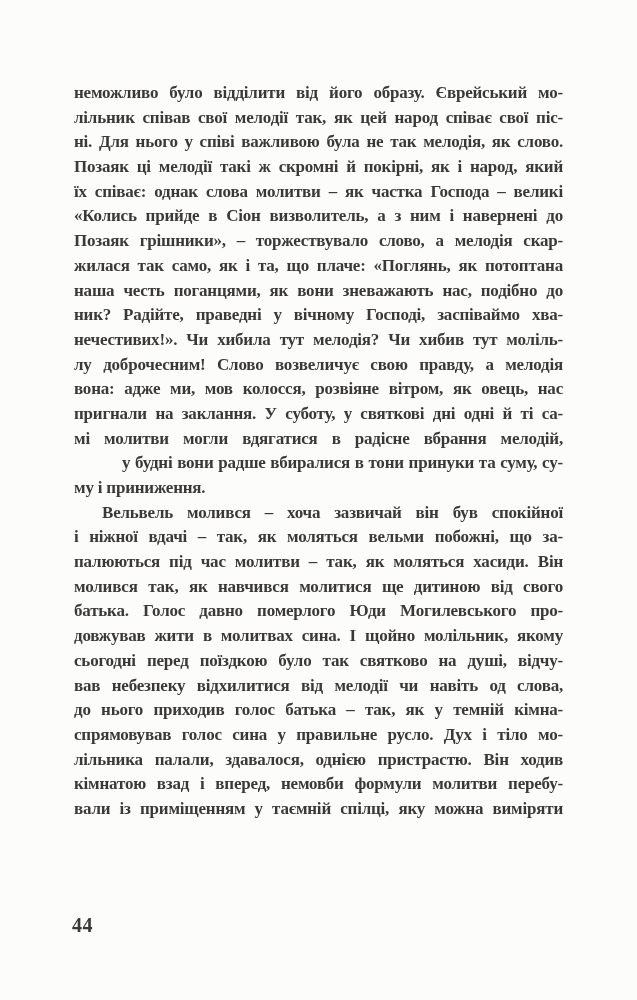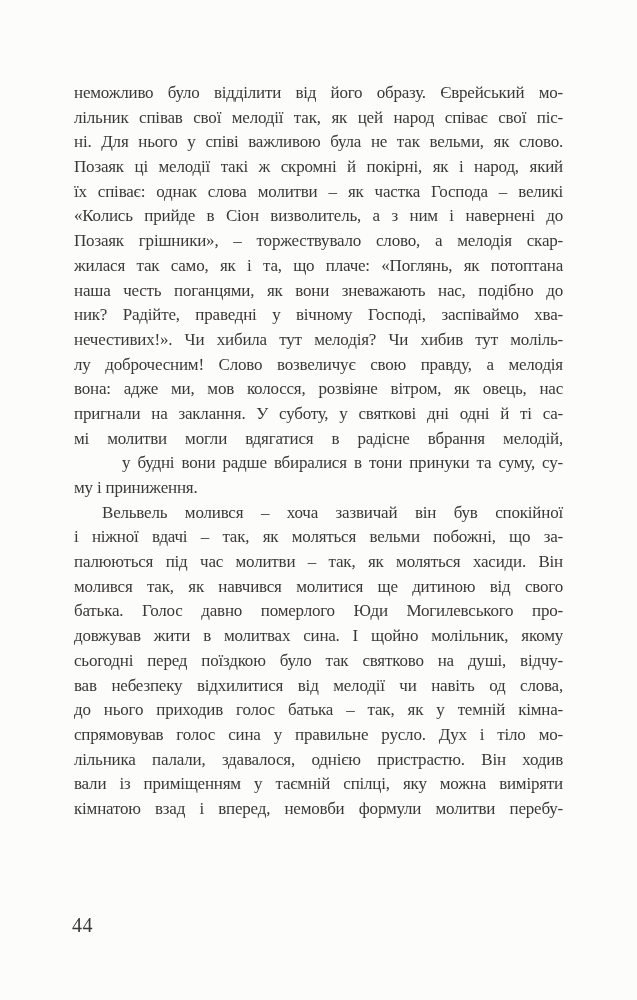--- a/index.html
+++ b/index.html
@@ -9,20 +9,21 @@
   body {
     width: 637px;
     height: 1000px;
     overflow: hidden;
     font-family: "Liberation Serif", "DejaVu Serif", serif;
   }
   .page {
     position: relative;
     width: 637px;
     height: 1000px;
+    font-weight: bold;
   }
   .text-block {
     position: absolute;
     left: 74px;
     top: 81px;
     width: 489px;
   }
   .paragraph {
     margin: 0;
     padding: 0;
@@ -52,21 +53,21 @@
   }
 </style>
 </head>
 <body style="background: rgb(252, 252, 250); color: rgb(58, 57, 54);">
 
 <div class="page">
   <div class="text-block" id="text-block">
       <div class="paragraph">
         <div class="line" style="white-space: normal;">неможливо було відділити від його образу. Єврейський мо-</div>
         <div class="line" style="white-space: normal;">лільник співав свої мелодії так, як цей народ співає свої піс-</div>
-        <div class="line" style="white-space: normal;">ні. Для нього у співі важливою була не так вельми, як слово.</div>
+        <div class="line" style="white-space: normal;">ні. Для нього у співі важливою була не так мелодія, як слово.</div>
         <div class="line" style="white-space: normal;">Позаяк ці мелодії такі ж скромні й покірні, як і народ, який</div>
         <div class="line" style="white-space: normal;">їх співає: однак слова молитви – як частка Господа – великі</div>
         <div class="line" style="white-space: normal;">«Колись прийде в Сіон визволитель, а з ним і навернені до</div>
         <div class="line" style="white-space: normal;">Позаяк грішники», – торжествувало слово, а мелодія скар-</div>
         <div class="line" style="white-space: normal;">жилася так само, як і та, що плаче: «Поглянь, як потоптана</div>
         <div class="line" style="white-space: normal;">наша честь поганцями, як вони зневажають нас, подібно до</div>
         <div class="line" style="white-space: normal;">ник? Радійте, праведні у вічному Господі, заспіваймо хва-</div>
         <div class="line" style="white-space: normal;">нечестивих!». Чи хибила тут мелодія? Чи хибив тут моліль-</div>
         <div class="line" style="white-space: normal;">лу доброчесним! Слово возвеличує свою правду, а мелодія</div>
         <div class="line" style="white-space: normal;">вона: адже ми, мов колосся, розвіяне вітром, як овець, нас</div>
@@ -80,18 +81,18 @@
         <div class="line" style="white-space: normal;">і ніжної вдачі – так, як моляться вельми побожні, що за-</div>
         <div class="line" style="white-space: normal;">палюються під час молитви – так, як моляться хасиди. Він</div>
         <div class="line" style="white-space: normal;">молився так, як навчився молитися ще дитиною від свого</div>
         <div class="line" style="white-space: normal;">батька. Голос давно померлого Юди Могилевського про-</div>
         <div class="line" style="white-space: normal;">довжував жити в молитвах сина. І щойно молільник, якому</div>
         <div class="line" style="white-space: normal;">сьогодні перед поїздкою було так святково на душі, відчу-</div>
         <div class="line" style="white-space: normal;">вав небезпеку відхилитися від мелодії чи навіть од слова,</div>
         <div class="line" style="white-space: normal;">до нього приходив голос батька – так, як у темній кімна-</div>
         <div class="line" style="white-space: normal;">спрямовував голос сина у правильне русло. Дух і тіло мо-</div>
         <div class="line" style="white-space: normal;">лільника палали, здавалося, однією пристрастю. Він ходив</div>
+        <div class="line" style="white-space: normal;">кімнатою взад і вперед, немовби формули молитви перебу-</div>
         <div class="line" style="white-space: normal;">вали із приміщенням у таємній спілці, яку можна виміряти</div>
-        <div class="line" style="white-space: normal;">кімнатою взад і вперед, немовби формули молитви перебу-</div>
       </div>
     </div>
   <div class="pagenum">44</div>
 </div>
 
 </body></html>

